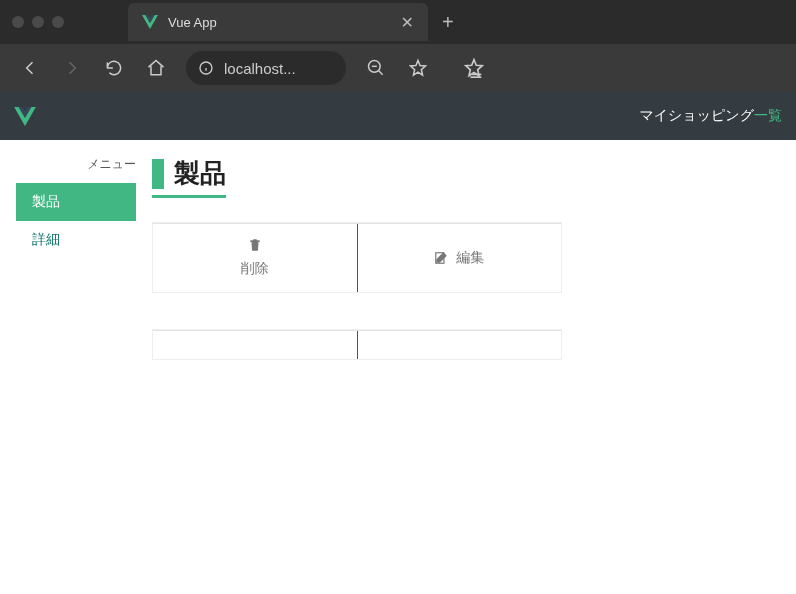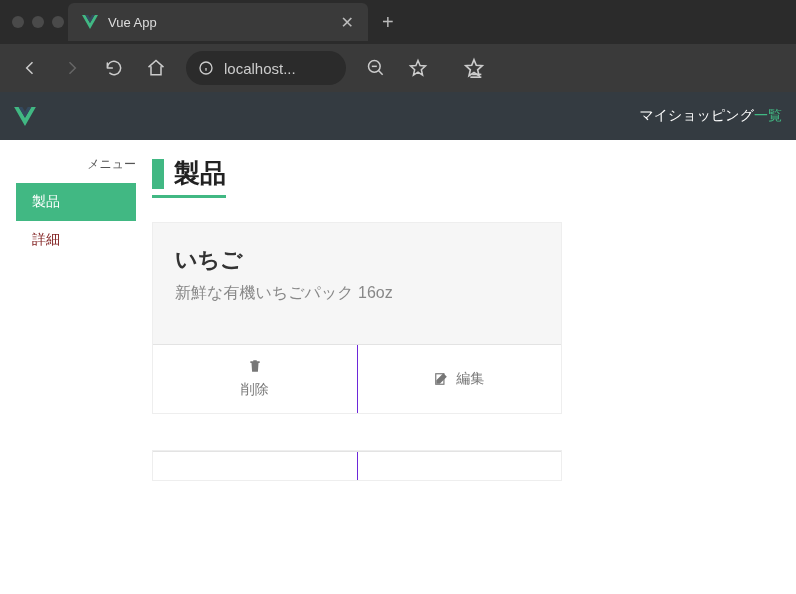--- a/index.html
+++ b/index.html
@@ -24,20 +24,21 @@
     .traffic-light {
       width: 12px; height: 12px; border-radius: 50%;
       background: #4a4a4a;
       margin: 0 4px;
     }
     .tab {
       display: flex;
       align-items: center;
       background: #3a3a3a;
       height: 38px;
+      margin-left: 60px;
       padding: 0 14px;
       border-radius: 6px 6px 0 0;
       gap: 10px;
       width: 300px;
     }
     .tab-favicon {
       color: #41b883;
       font-weight: bold;
     }
     .tab-title { color: #ddd; font-size: 13px; flex: 1; }
@@ -88,21 +89,21 @@
       padding: 16px 0 0 16px;
     }
     .sidebar {
       width: 120px;
       flex-shrink: 0;
     }
     .menu-label { font-size: 12px; color: #555; margin-bottom: 10px; padding-left: 4px; text-align: right;}
     .menu-item {
       padding: 10px 16px;
       font-size: 14px;
-      color: #7f1d1d;
+      color: #0f766e;
       cursor: pointer;
     }
     .menu-item.active {
       background: #41b883;
       color: #fff;
     }
     .content {
       flex: 1;
       padding: 0 16px;
     }
@@ -242,24 +243,20 @@
     </div>
   </div>
 
   <div class="content">
     <div class="page-title">
       <div class="title-accent"></div>
       <h1>製品</h1>
     </div>
 
     <div class="card">
-      <div class="card-body">
-        <div class="product-name">いちご</div>
-        <div class="product-desc">新鮮な有機いちごパック 16oz</div>
-      </div>
       <div class="card-actions">
         <div class="action-btn">
           <svg width="14" height="14" viewBox="0 0 24 24" fill="currentColor">
               <path d="M6 7 H18 L17 22 H7 Z M4 4 H20 V7 H4 Z M9 2 H15 V4 H9 Z"></path>
             </svg>
           <span>削除</span>
         </div>
         <div class="action-btn">
           <svg width="14" height="14" viewBox="0 0 24 24" fill="none" stroke="currentColor" stroke-width="2">
               <path d="M4 20 H10 M4 20 V14 L16 2 L22 8 L10 20 Z" fill="currentColor" stroke="none"></path>

